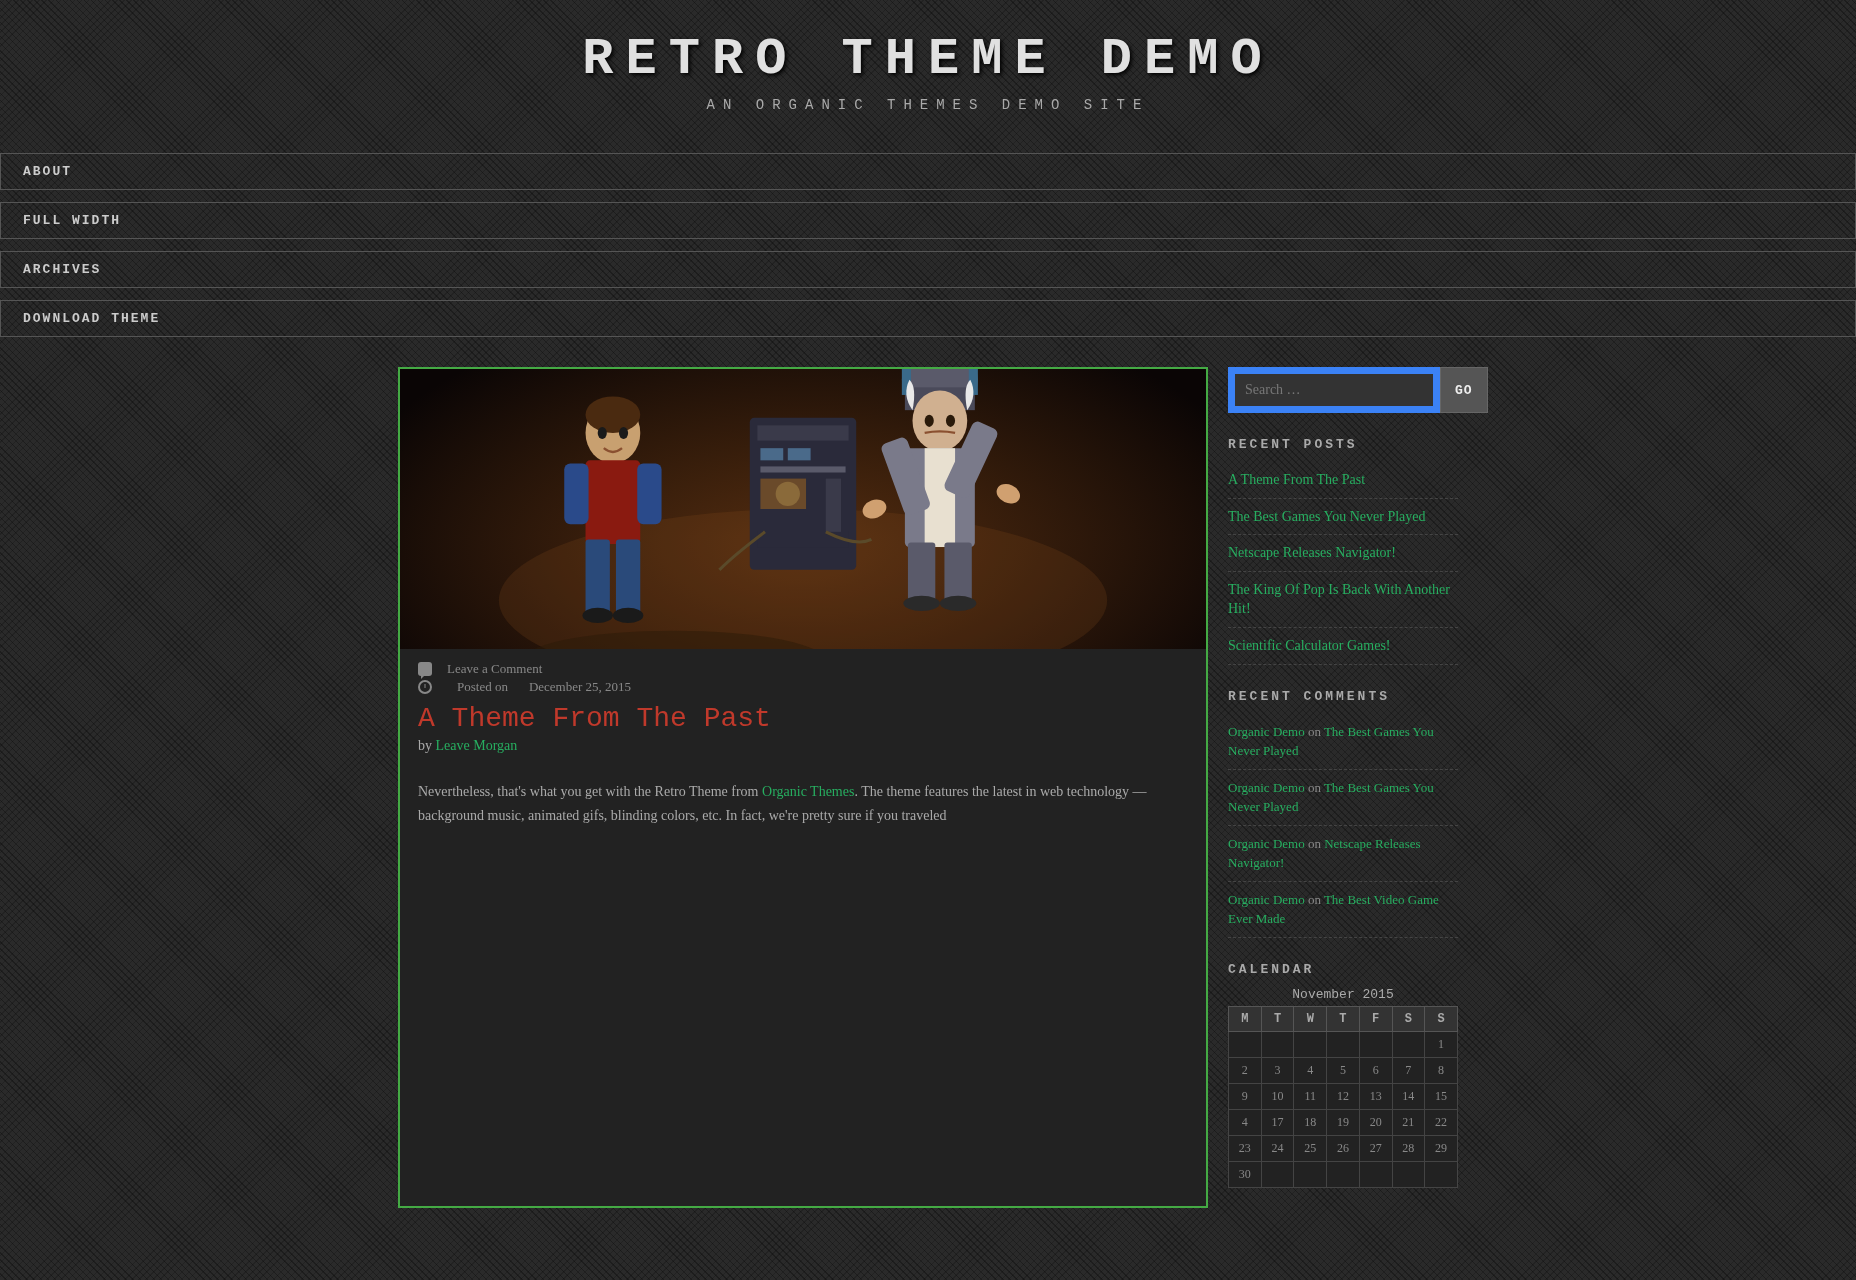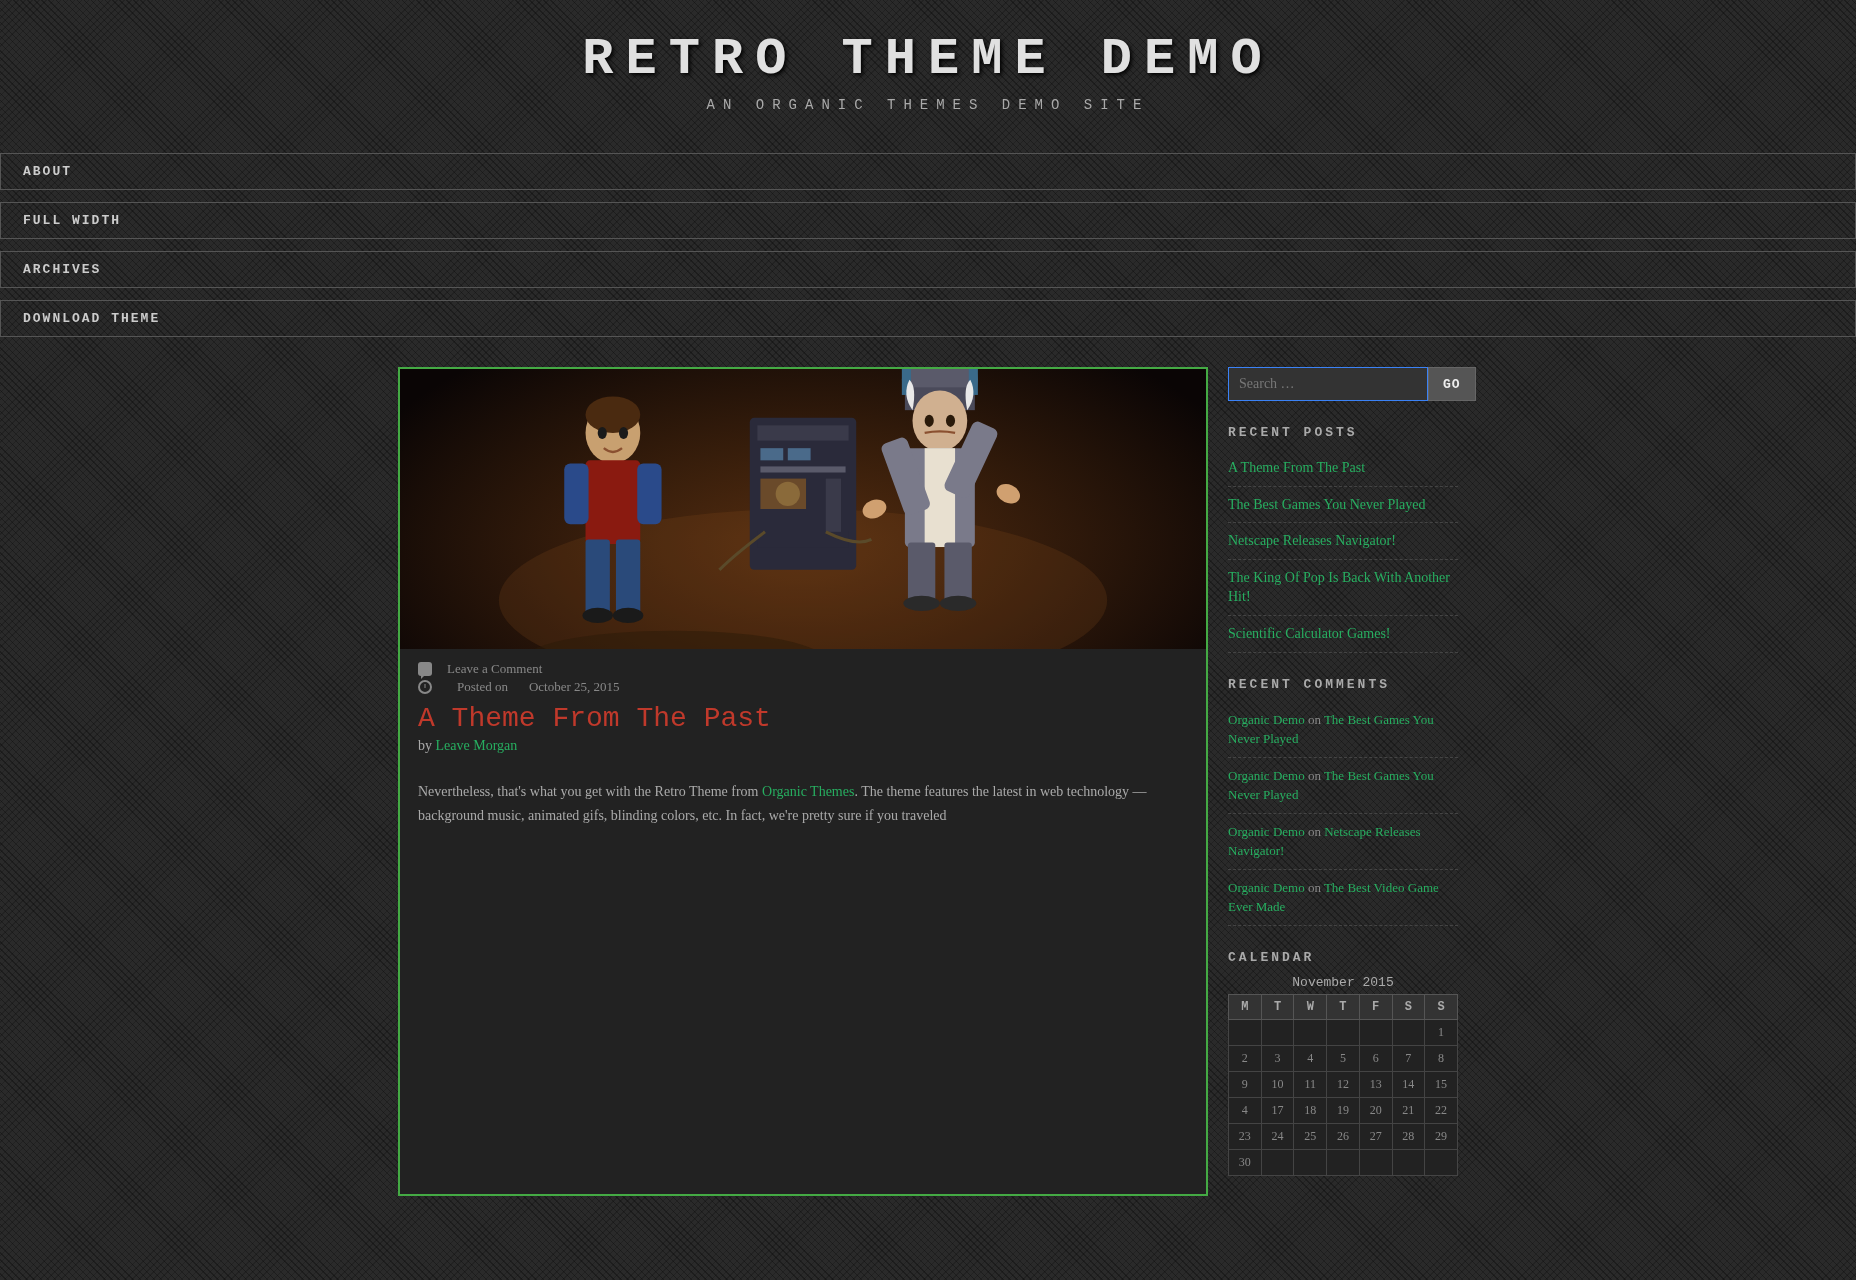--- a/index.html
+++ b/index.html
@@ -190,21 +190,21 @@
 
     .search-widget {
       display: flex;
       gap: 0;
       margin-bottom: 24px;
     }
 
     .search-input {
       flex: 1;
       padding: 8px 10px;
-      border: 1px solid #3b82f6;
+      border: 7px solid #3b82f6;
       background: #333;
       color: #ec4899;
       font-size: 14px;
       font-family: Georgia, serif;
       outline: none;
     }
 
     .search-input::placeholder {
       color: #777;
     }
@@ -464,21 +464,21 @@
     </div>
 
     <div class="post-meta">
       <div class="post-comment-link">
         <span class="comment-bubble"></span>
         <a href="#">Leave a Comment</a>
       </div>
       <div class="post-date-line">
         <span class="icon-circle"></span>
         <span>Posted on</span>
-        <span>October 25, 2015</span>
+        <span>December 25, 2015</span>
       </div>
     </div>
 
     <h2 class="post-title">A Theme From The Past</h2>
 
     <p class="post-author">
       <span>by</span>
       <a href="#">Leave Morgan</a>
     </p>
 

